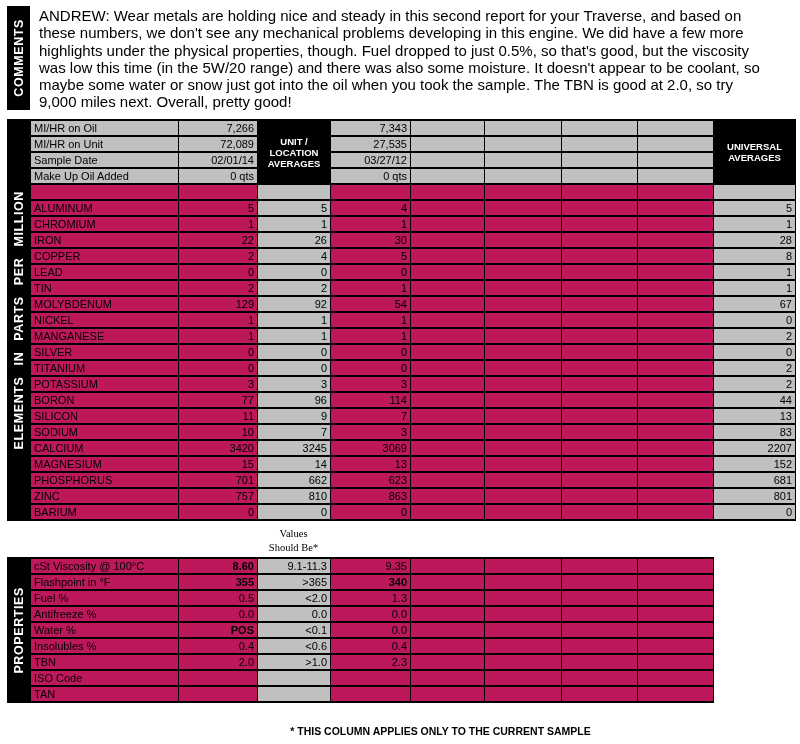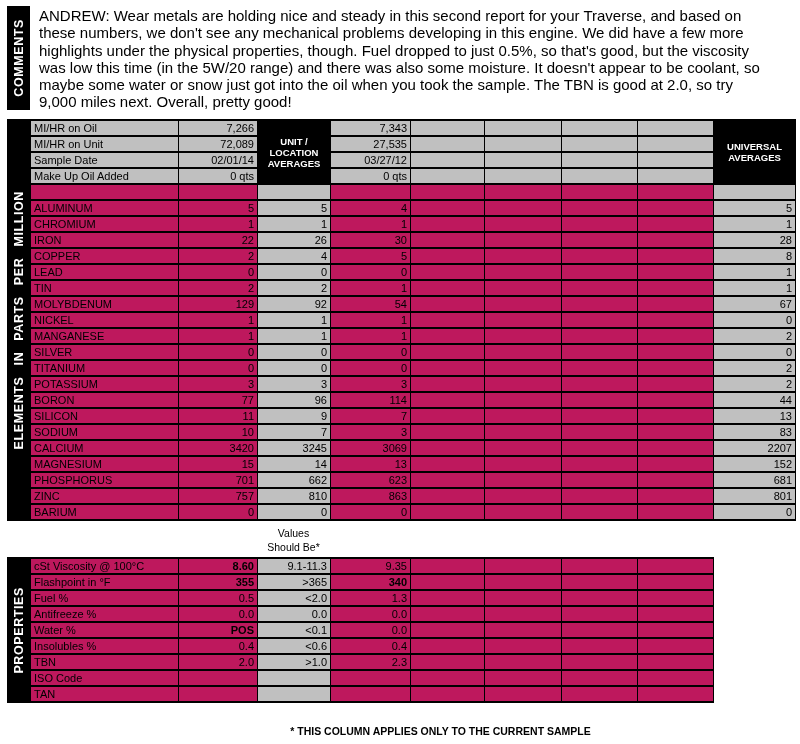--- a/index.html
+++ b/index.html
@@ -17,21 +17,21 @@
   table{border-collapse:collapse;table-layout:fixed;background:#be185d;}
   td{border:1px solid #000;border-top-width:2px;border-bottom-width:2px;height:14px;line-height:14px;
      padding:0 3px;font-size:11px;white-space:nowrap;overflow:hidden;}
   .lab{text-align:left;}
   .val{text-align:right;}
   .gray{background:#c0c0c0;}
   .b{font-weight:700;}
   .blackbox{background:#000;color:#fff;font-weight:700;text-align:center;font-size:9.5px;
             line-height:11px;white-space:pre-line;vertical-align:middle;border-color:#000;}
   #vsb-note{position:absolute;left:255px;top:527px;width:77px;text-align:center;font-size:10.5px;
-            line-height:13.5px;white-space:pre-line;}
+            line-height:13.5px;white-space:pre-line;font-family:Liberation Serif, serif;}
   #footnote{position:absolute;left:0;top:725px;width:795px;text-align:center;font-weight:700;font-size:10.5px;padding-left:43px;}
 </style>
 </head>
 <body>
 
 <div class="page">
 
   <div class="section" id="comments">
     <div class="vbar">
       <span>COMMENTS</span>

